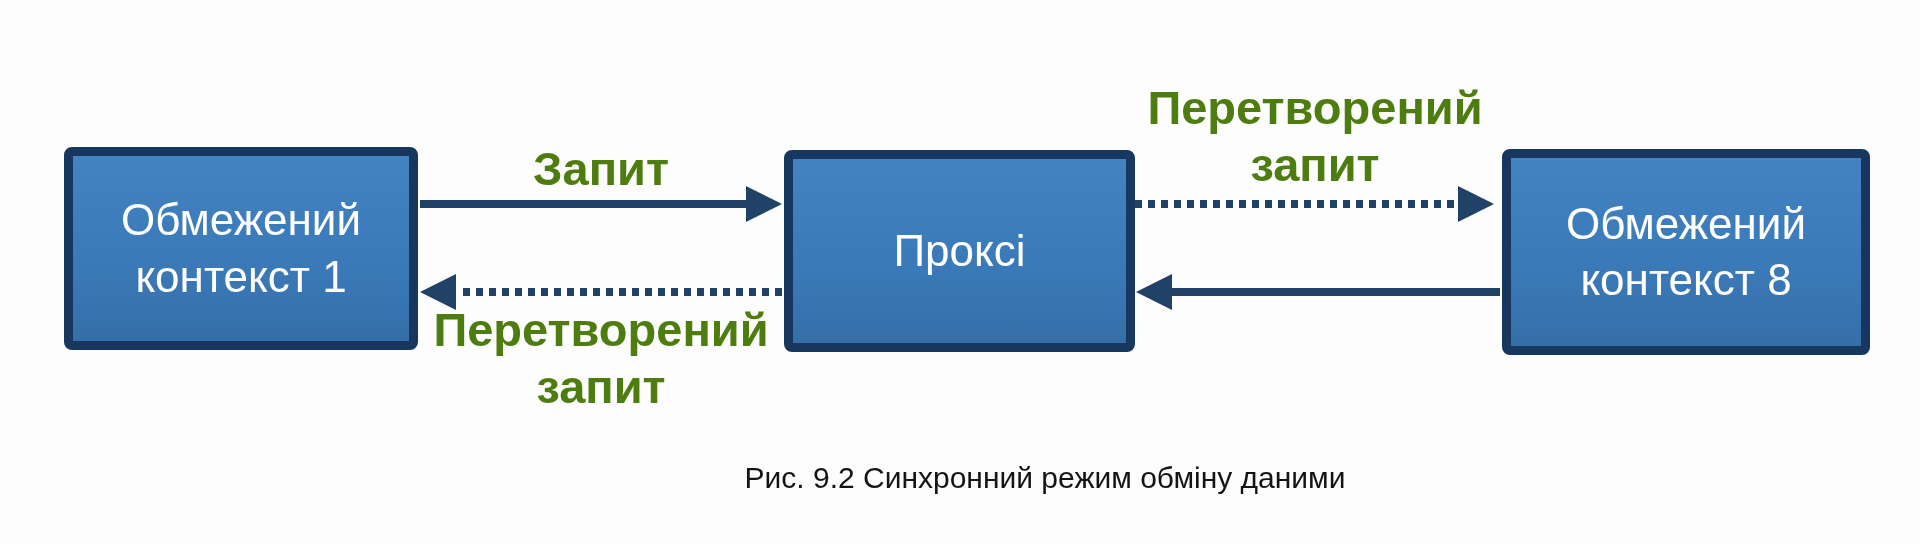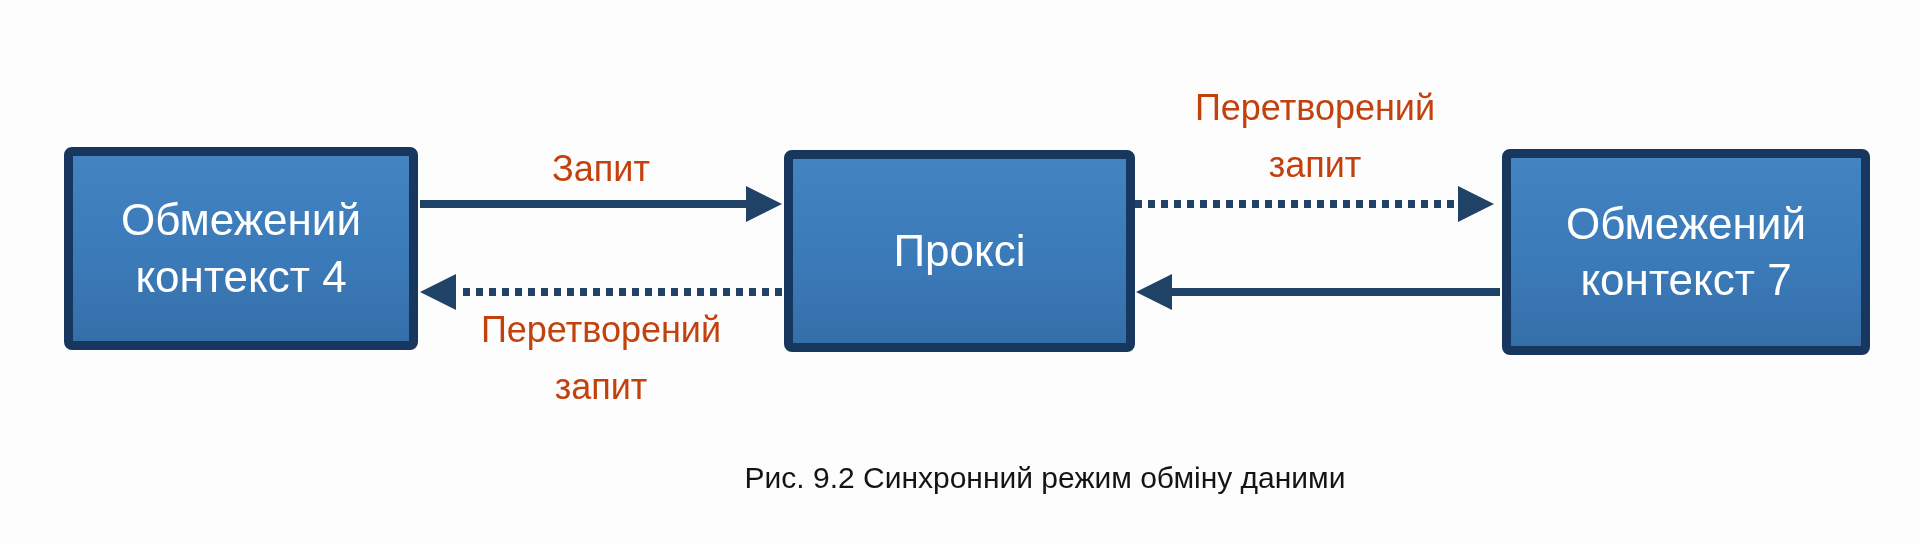--- a/index.html
+++ b/index.html
@@ -43,25 +43,26 @@
     width: 1920px;
     height: 544px;
     pointer-events: none;
   }
   svg.arrows line { stroke: #1f4266; stroke-width: 8; }
   svg.arrows line.dotted { stroke-dasharray: 7 6; }
   svg.arrows polygon { fill: #1f4266; }
 
   .edge-label {
     position: absolute;
-    color: #c2410c;
-    font-size: 36px;
+    color: #4d7c0f;
+    font-size: 47px;
     line-height: 57px;
     text-align: center;
     white-space: pre-line;
+    font-weight: bold;
   }
   .lbl-request      { left: 451px;  top: 140px; width: 300px; }
   .lbl-transf-left  { left: 381px;  top: 301px; width: 440px; }
   .lbl-transf-right { left: 1115px; top: 79px;  width: 400px; }
   .lbl-response     { left: 1118px; top: 323px; width: 400px; }
 
   .caption {
     position: absolute;
     left: 545px;
     top: 460px;
@@ -71,29 +72,29 @@
     font-size: 30px;
     line-height: 1.2;
   }
 </style>
 </head>
 <body>
 
 <div class="stage">
 
   <div class="node node1">
-    <span class="node-label">Обмежений контекст 4</span>
+    <span class="node-label">Обмежений контекст 1</span>
   </div>
 
   <div class="node node2">
     <span class="node-label">Проксі</span>
   </div>
 
   <div class="node node3">
-    <span class="node-label">Обмежений контекст 7</span>
+    <span class="node-label">Обмежений контекст 8</span>
   </div>
 
   <svg class="arrows" viewBox="0 0 1920 544">
 
     <g>
       <line x1="420" y1="204" x2="750" y2="204"></line>
       <polygon points="782,204 746,186 746,222"></polygon>
     </g>
 
     <g>

